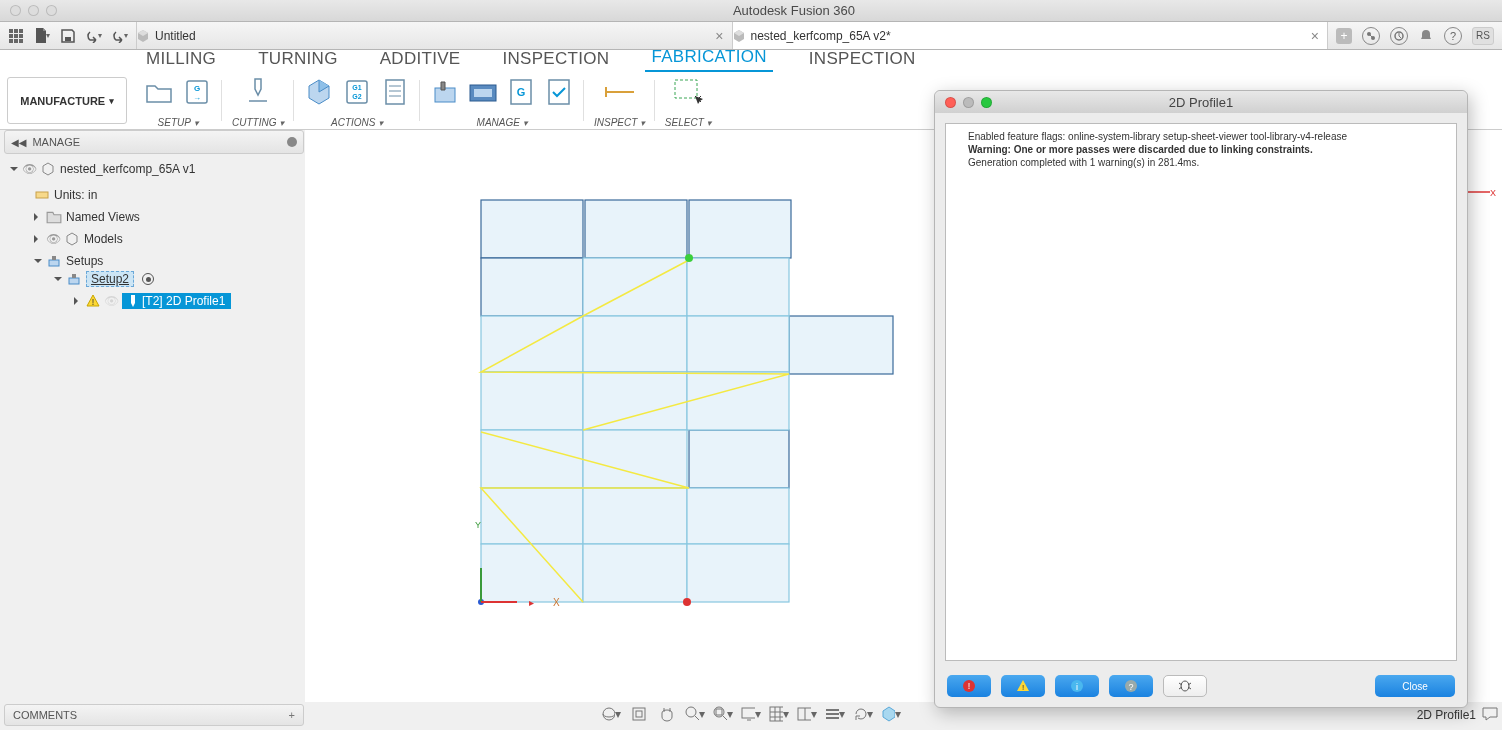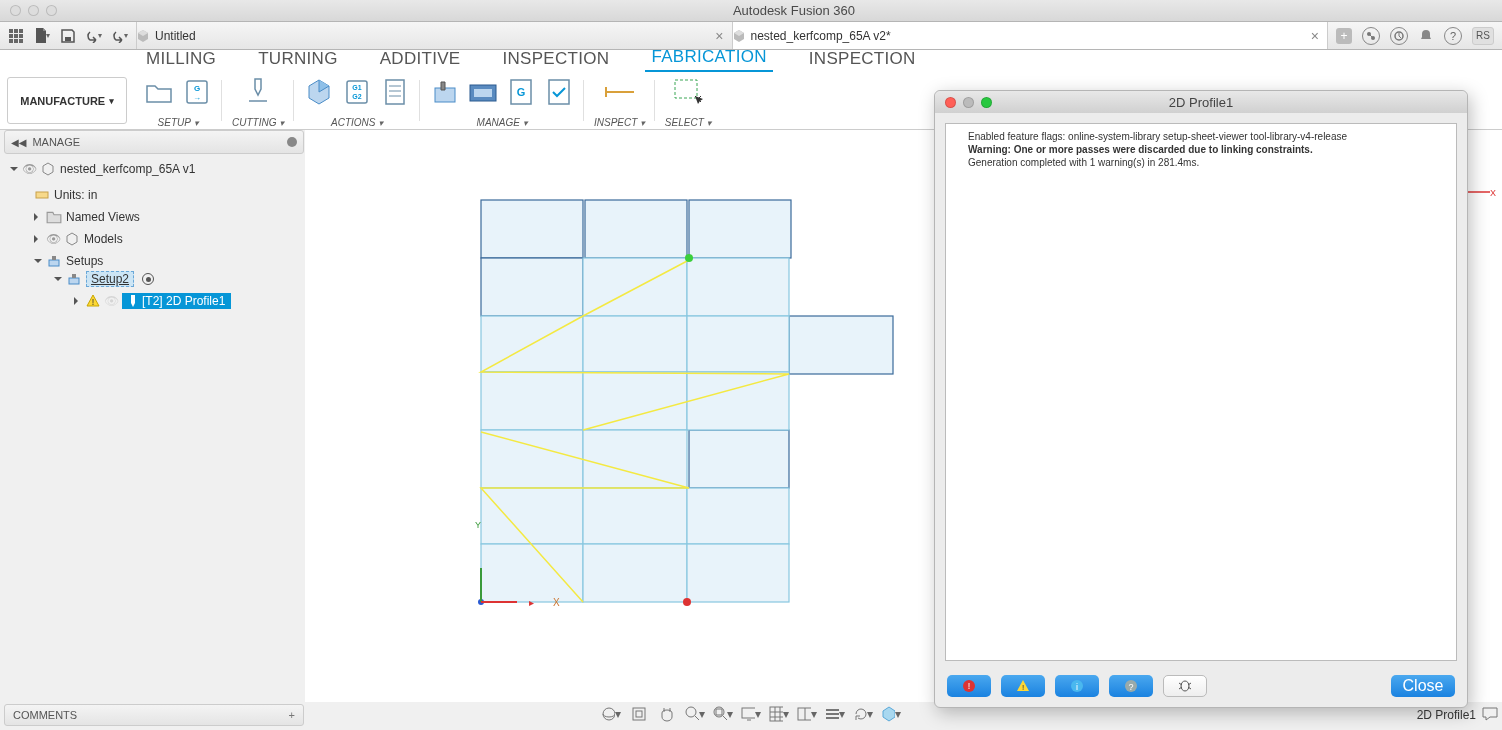--- a/index.html
+++ b/index.html
@@ -64,21 +64,21 @@
 
 .log-window { position: absolute; left: 934px; top: 90px; width: 534px; height: 618px; background: #ececec; border: 1px solid #b5b5b5; border-radius: 6px; box-shadow: 3px 5px 18px rgba(0,0,0,0.25); display:flex; flex-direction:column; }
 .log-titlebar { height: 22px; background: linear-gradient(#e8e8e8,#d0d0d0); border-radius: 6px 6px 0 0; display:flex; align-items:center; position:relative; }
 .log-titlebar .title { position:absolute; width:100%; text-align:center; font-size:13px; color:#444; }
 .log-lights { display:flex; gap:7px; padding-left:10px; z-index: 1; }
 .log-body { margin: 10px; background: #fff; border: 1px solid #bbb; flex: 1; padding: 6px 22px; font-family: "Menlo", monospace; font-size: 10px; line-height: 1.3; color: #333; white-space: pre-wrap; word-break:break-word; }
 .log-footer { height: 36px; display:flex; align-items:center; padding: 0 12px 6px; gap: 10px; }
 .ft-btn { width: 44px; height: 22px; border-radius: 5px; display:flex; align-items:center; justify-content:center; color:#fff; }
 .ft-blue { background: linear-gradient(#4aa8ef,#1a82e0); }
 .ft-white { background: linear-gradient(#fff,#eee); border:1px solid #bbb; color:#555; }
-.close-btn { margin-left:auto; width: 64px; height: 22px; border-radius: 5px; background: linear-gradient(#4aa8ef,#1a82e0); color:#fff; font-size:16px; display:flex; align-items:center; justify-content:center; }
+.close-btn { margin-left:auto; width: 80px; height: 22px; border-radius: 5px; background: linear-gradient(#4aa8ef,#1a82e0); color:#fff; font-size:10px; display:flex; align-items:center; justify-content:center; }
 
 
 .comments-bar { position: absolute; left: 4px; bottom: 4px; width: 300px; height: 22px; background: linear-gradient(#f4f4f4,#e4e4e4); border:1px solid #ccc; border-radius:3px; display:flex; align-items:center; padding:0 8px; font-size:11px; color:#555; }
 .comments-bar .plus { margin-left: auto; color:#777; }
 .nav-toolbar { position: absolute; left: 50%; transform: translateX(-50%); bottom: 4px; height: 24px; display:flex; align-items:center; gap:8px; }
 .nav-ico { width: 20px; height: 20px; display:flex; align-items:center; justify-content:center; color:#666; }
 .status-bar { position: absolute; right: 4px; bottom: 4px; height: 22px; display:flex; align-items:center; font-size:12px; color:#333; gap: 6px; }
 
 
 .gizmo { position: absolute; right: 6px; top: 160px; width: 40px; height: 40px; }

